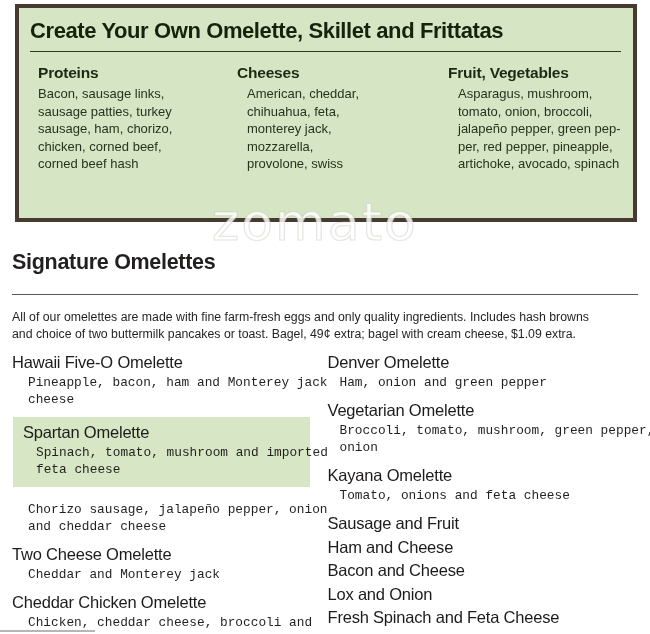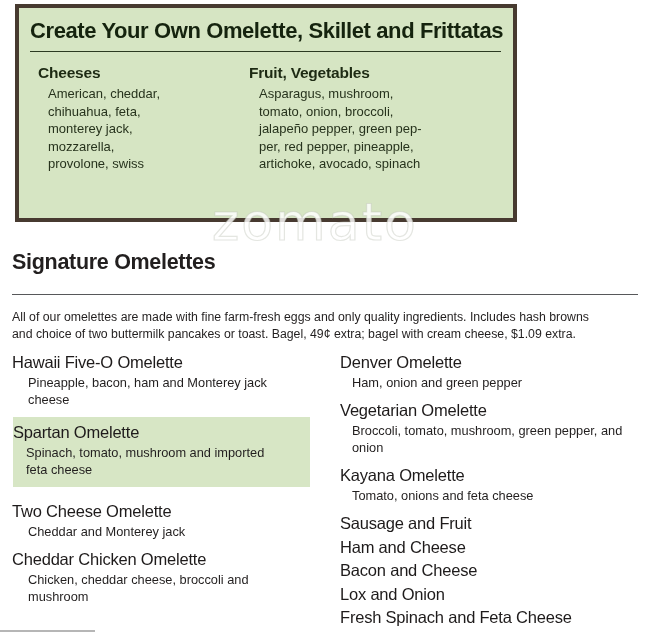--- a/index.html
+++ b/index.html
@@ -7,21 +7,21 @@
   body {
     position:relative;
     background:#ffffff;
     font-family:"Liberation Sans", sans-serif;
     color:#231f20;
   }
 
   
   .create-box {
     position:absolute; left:15px; top:4px;
-    width:502px; height:218px;
+    width:622px; height:218px;
     background:#d6e5c3;
     border:4px solid #473a30;
     padding:8px 12px 0 11px;
   }
   .create-box-title {
     font-size:22px; font-weight:700; letter-spacing:-0.4px;
     color:#15230e;
     padding:2px 0 7px 0;
     border-bottom:1.5px solid #2c3a22;
     white-space:nowrap;
@@ -67,47 +67,51 @@
   .menu-col-left { width:328px; }
   .menu-col-right { flex:1; }
 
   .menu-item { margin-bottom:9px; }
   .item-name {
     font-size:16.5px; line-height:20px; letter-spacing:-0.2px;
     color:#1e1b1b; white-space:nowrap;
   }
   .item-desc {
     font-size:12.8px; line-height:17px; margin-top:2px;
-    padding-left:16px; color:#221f1f; white-space:nowrap;
+    padding-left:16px; color:#221f1f; white-space:nowrap;font-family:Liberation Mono, monospace;
   }
   .menu-col-right .item-desc { padding-left:12px; }
 
   .menu-item.highlight {
     background:#d7e6c5;
     width:297px; margin-left:1px;
-    padding:5px 8px 9px 0;
+    padding:5px 8px 9px 10px;
     margin-bottom:14px;
   }
   .menu-item.highlight .item-desc { padding-left:13px; }
 
   .menu-item.plain { margin-bottom:3.5px; }
 
   
   .bottom-rule {
     position:absolute; left:0; top:630px;
     width:95px; height:1.5px;
     background:#8f8f8f; opacity:0.65;
   }
 </style>
 </head>
 <body>
 
 <div class="create-box">
   <div class="create-box-title">Create Your Own Omelette, Skillet and Frittatas</div>
   <div class="box-columns">
+    <div class="box-col-1">
+      <div class="box-col-heading">Proteins</div>
+      <div class="box-col-lines">Bacon, sausage links,<br>sausage patties, turkey<br>sausage, ham, chorizo,<br>chicken, corned beef,<br>corned beef hash</div>
+    </div>
     <div class="box-col-2">
       <div class="box-col-heading">Cheeses</div>
       <div class="box-col-lines">American, cheddar,<br>chihuahua, feta,<br>monterey jack,<br>mozzarella,<br>provolone, swiss</div>
     </div>
     <div class="box-col-3">
       <div class="box-col-heading">Fruit, Vegetables</div>
       <div class="box-col-lines">Asparagus, mushroom,<br>tomato, onion, broccoli,<br>jalapeño pepper, green pep-<br>per, red pepper, pineapple,<br>artichoke, avocado, spinach</div>
     </div>
   </div>
 </div>
@@ -123,20 +127,21 @@
     <div class="menu-col-left">
       <div class="menu-item">
         <div class="item-name">Hawaii Five-O Omelette</div>
         <div class="item-desc">Pineapple, bacon, ham and Monterey jack<br>cheese</div>
       </div>
       <div class="menu-item highlight">
         <div class="item-name">Spartan Omelette</div>
         <div class="item-desc">Spinach, tomato, mushroom and imported<br>feta cheese</div>
       </div>
       <div class="menu-item">
+        <div class="item-desc">Chorizo sausage, jalapeño pepper, onion<br>and cheddar cheese</div>
       </div>
       <div class="menu-item">
         <div class="item-name">Two Cheese Omelette</div>
         <div class="item-desc">Cheddar and Monterey jack</div>
       </div>
       <div class="menu-item">
         <div class="item-name">Cheddar Chicken Omelette</div>
         <div class="item-desc">Chicken, cheddar cheese, broccoli and<br>mushroom</div>
       </div>
     </div>

